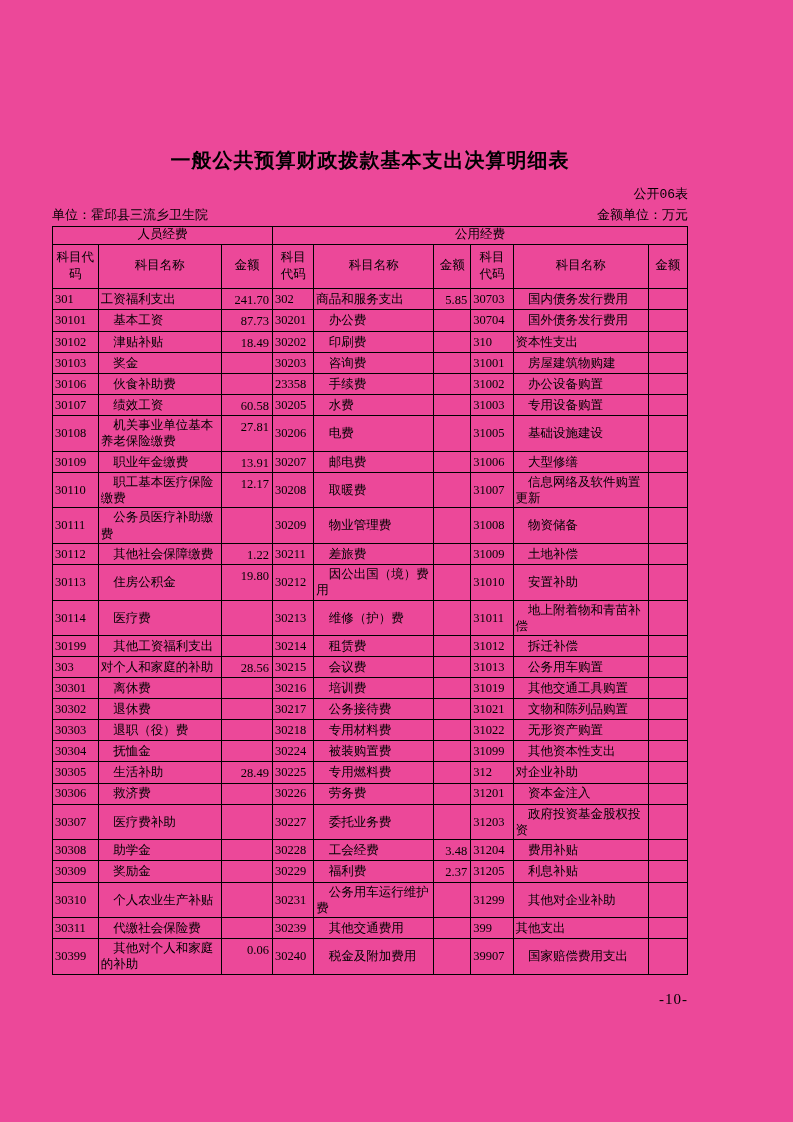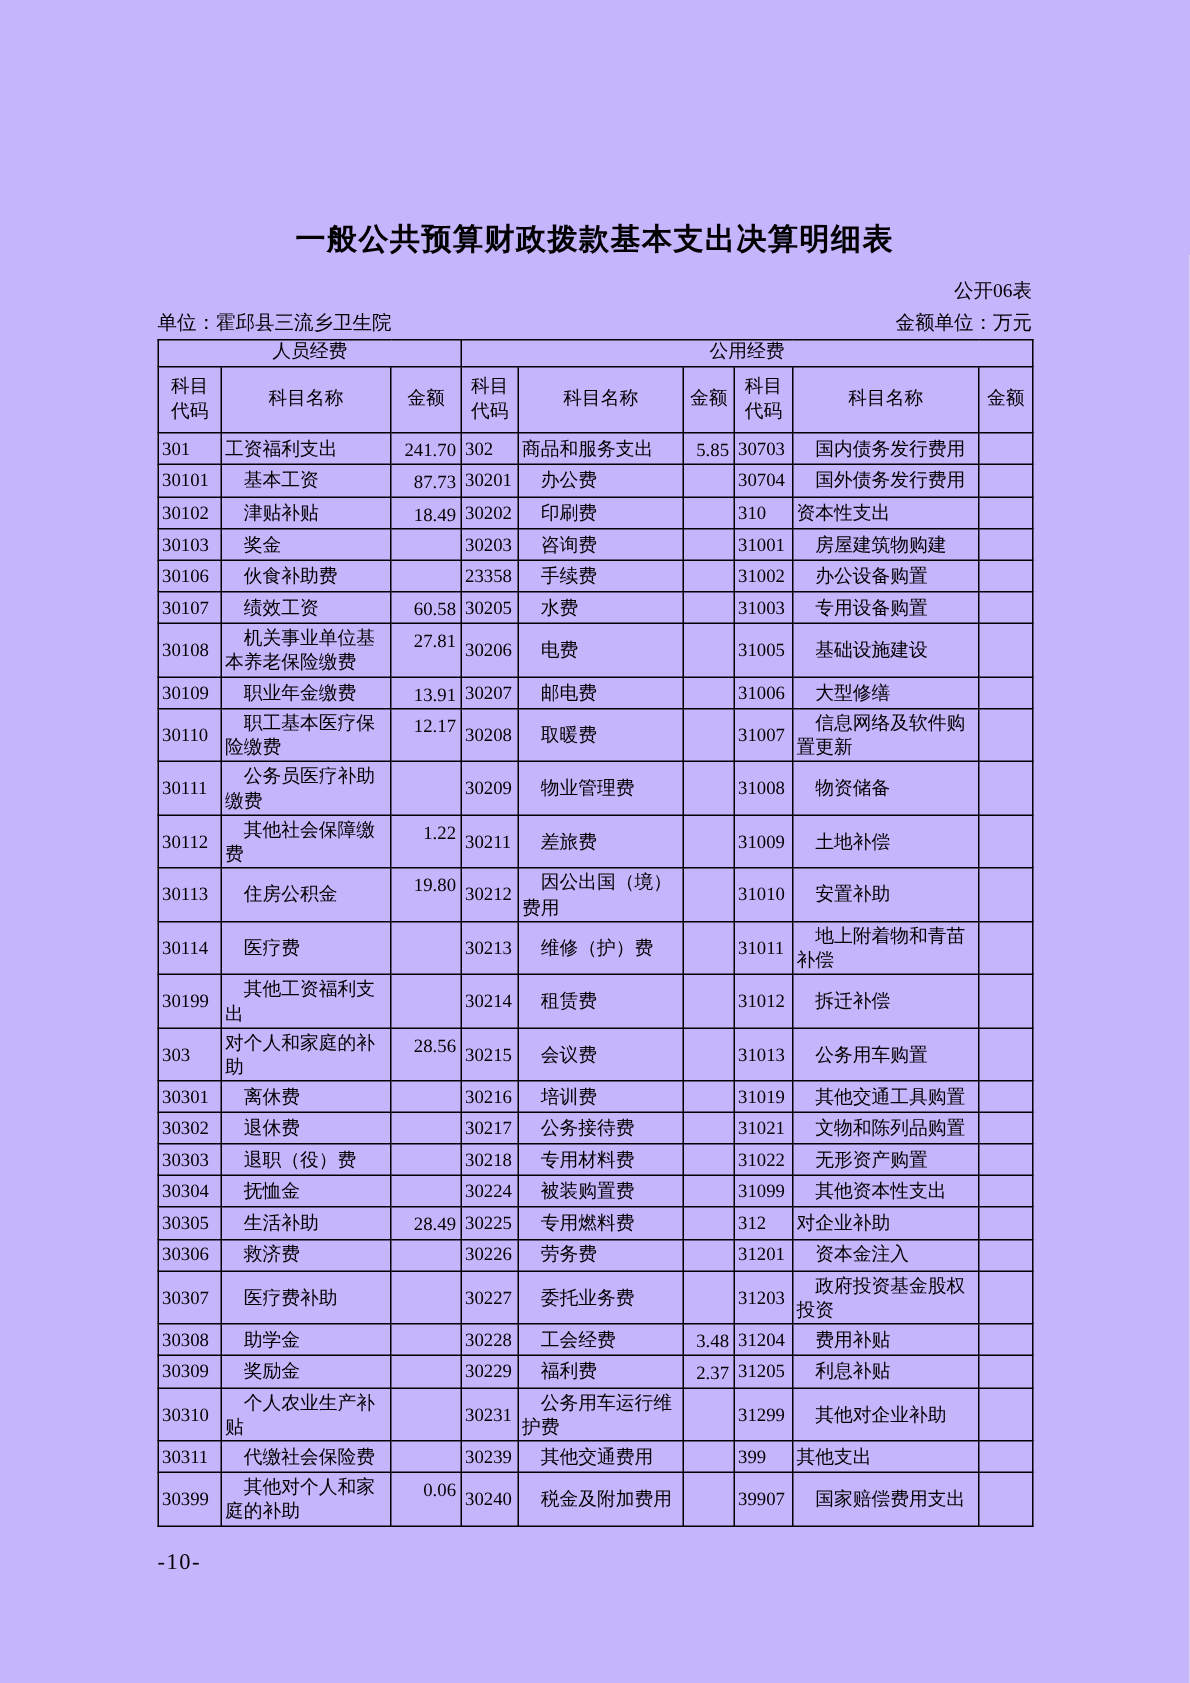--- a/index.html
+++ b/index.html
@@ -1,35 +1,36 @@
 <!DOCTYPE html>
 <html><head>
 <meta charset="utf-8">
 <style>
   * { margin:0; padding:0; box-sizing:border-box; }
   html,body { background:#e8e8e8; }
   body { font-family:"Liberation Serif","DejaVu Serif",serif; color:#000; }
   .page {
     position:relative;
     width:793px; height:1122px;
-    background:#c4b5fd;
-    padding:147px 105px 0 105px;
+    background:#ec4899;
+    padding:147px 105px 0 52px;
     overflow:hidden;
   }
   .doc-title {
     text-align:center;
     font-size:20px;
     font-weight:bold;
     line-height:1.3;
     letter-spacing:1px;
   }
   .table-code {
     text-align:right;
     font-size:13px;
     margin-top:12px;
+    font-family:Liberation Mono, monospace;
   }
   .unit-line {
     display:flex;
     justify-content:space-between;
     font-size:13px;
     margin-top:3px;
     margin-bottom:2px;
     gap:20px;
   }
   table {
@@ -47,20 +48,21 @@
     overflow:hidden;
   }
   th { text-align:center; vertical-align:middle;font-family:Liberation Mono, monospace; }
   tr.group-header th { height:18px; padding:0 2px; }
   tr.col-header th { height:44px; }
   td.code { vertical-align:middle; height:21px; text-align:left; padding-left:2px; }
   td.name { vertical-align:middle; text-align:left; }
   td.name.child { text-indent:1em; }
   td.amount { text-align:right; vertical-align:top; padding-top:3px; padding-right:3px; }
   .page-number {
+    text-align:right;
     font-size:15px;
     margin-top:16px;
     letter-spacing:1px;
   }
 </style>
 </head>
 <body>
 
 <div class="page">
 

